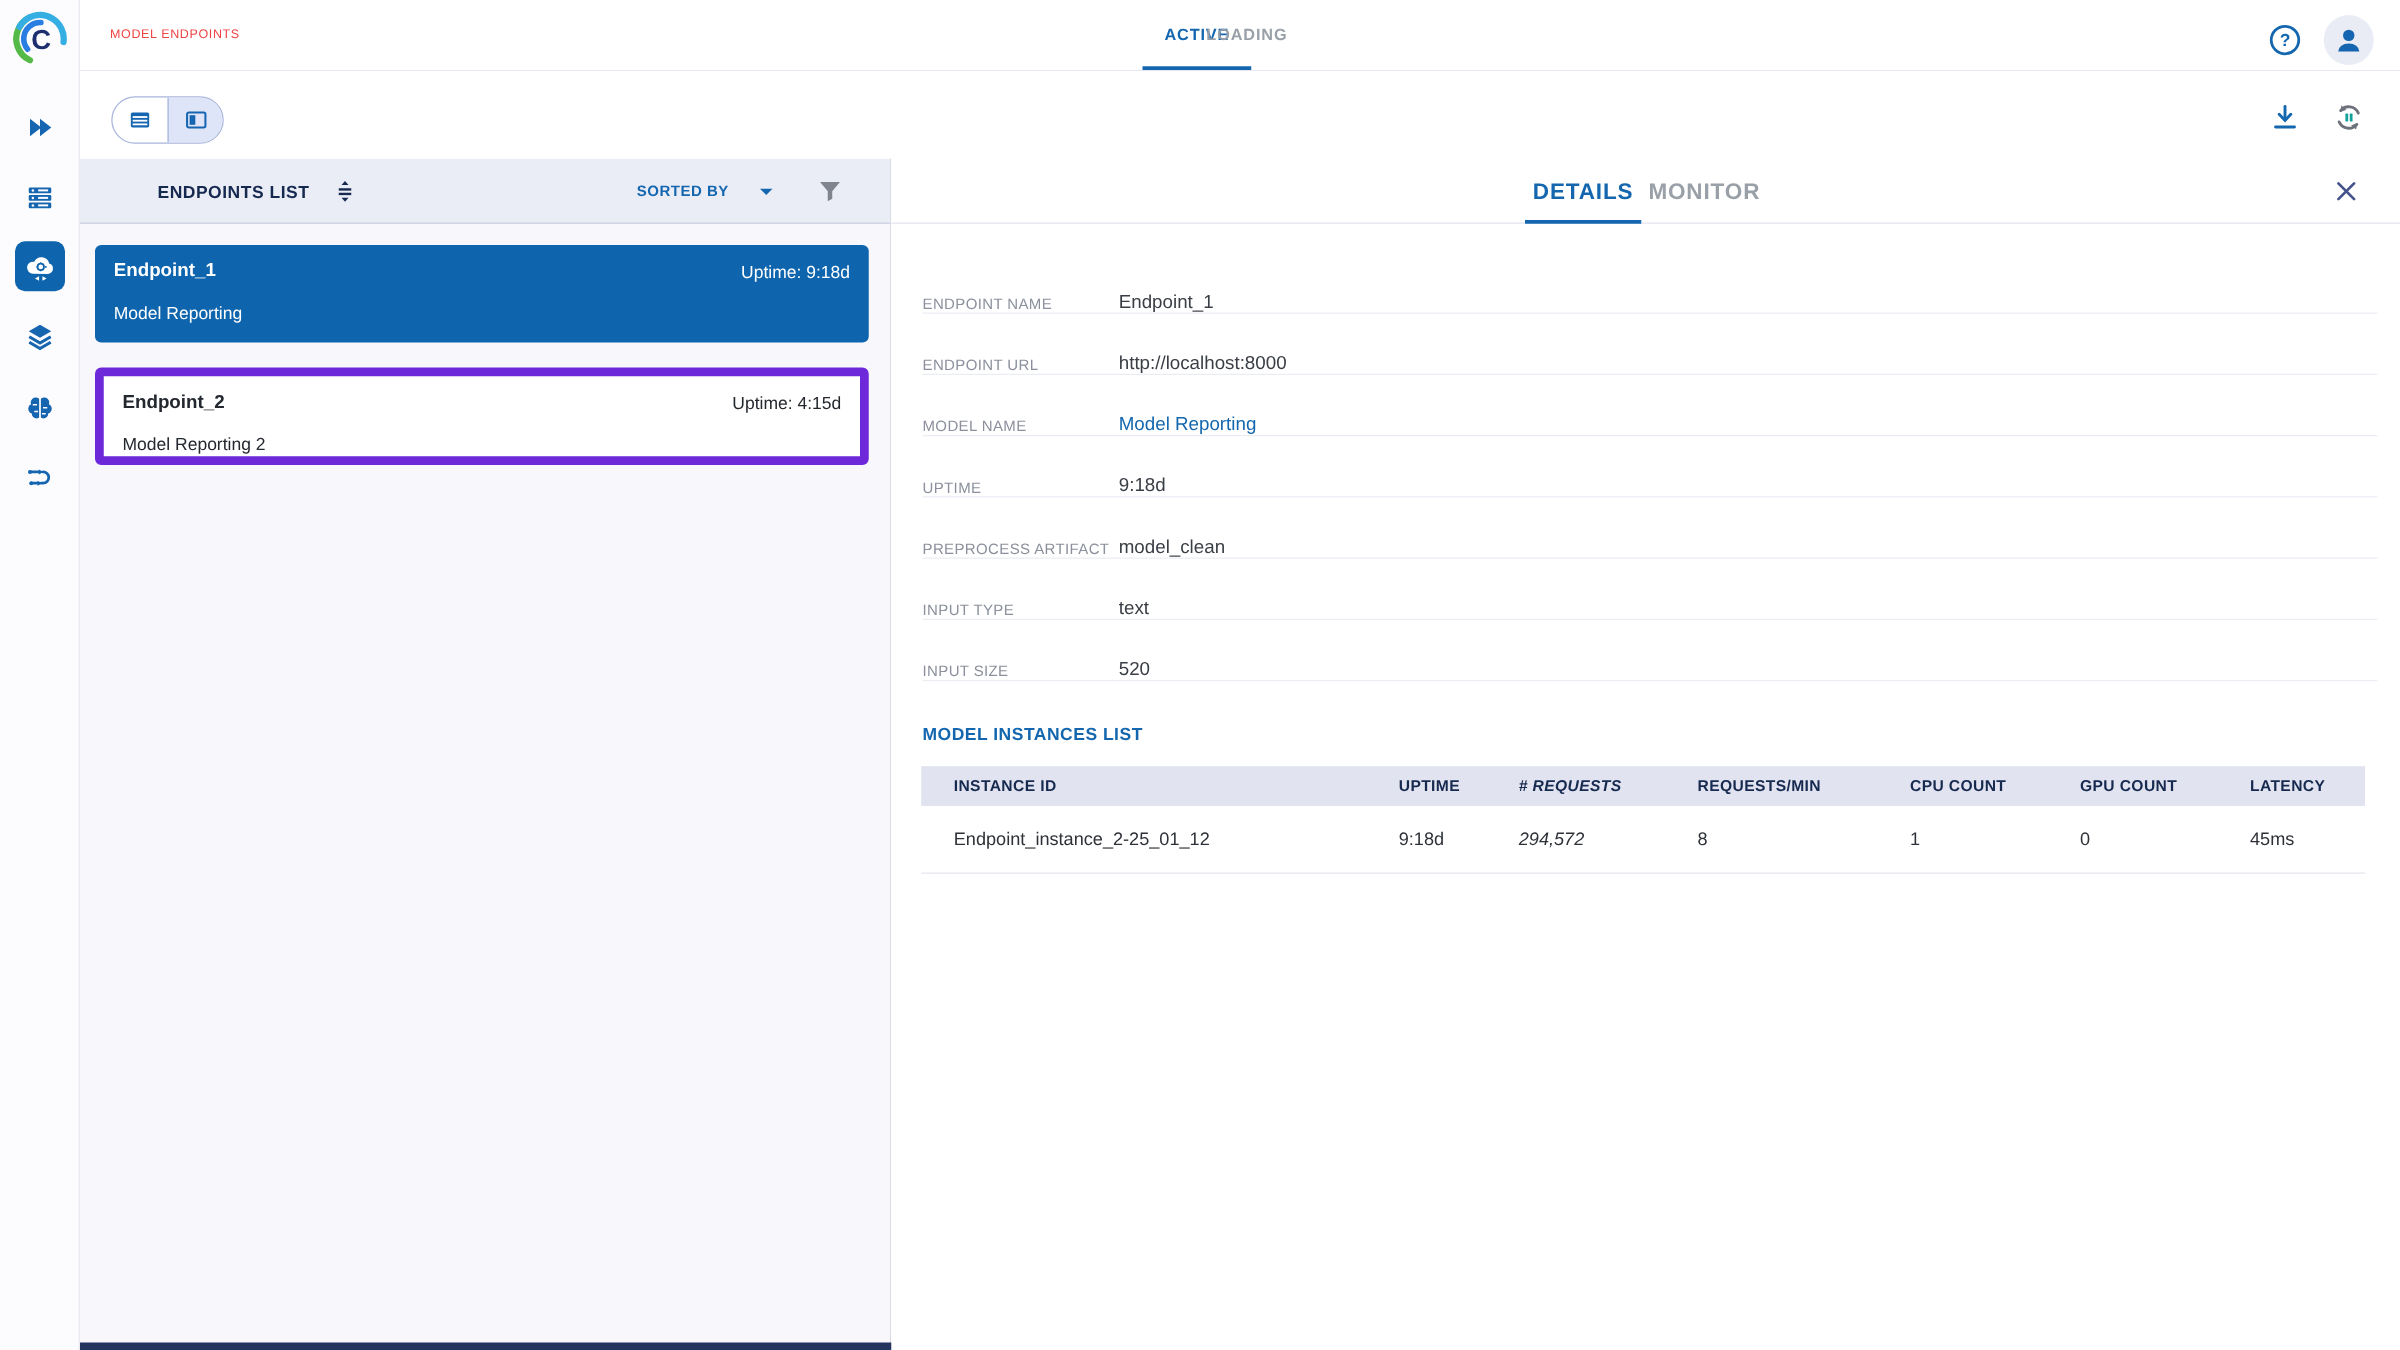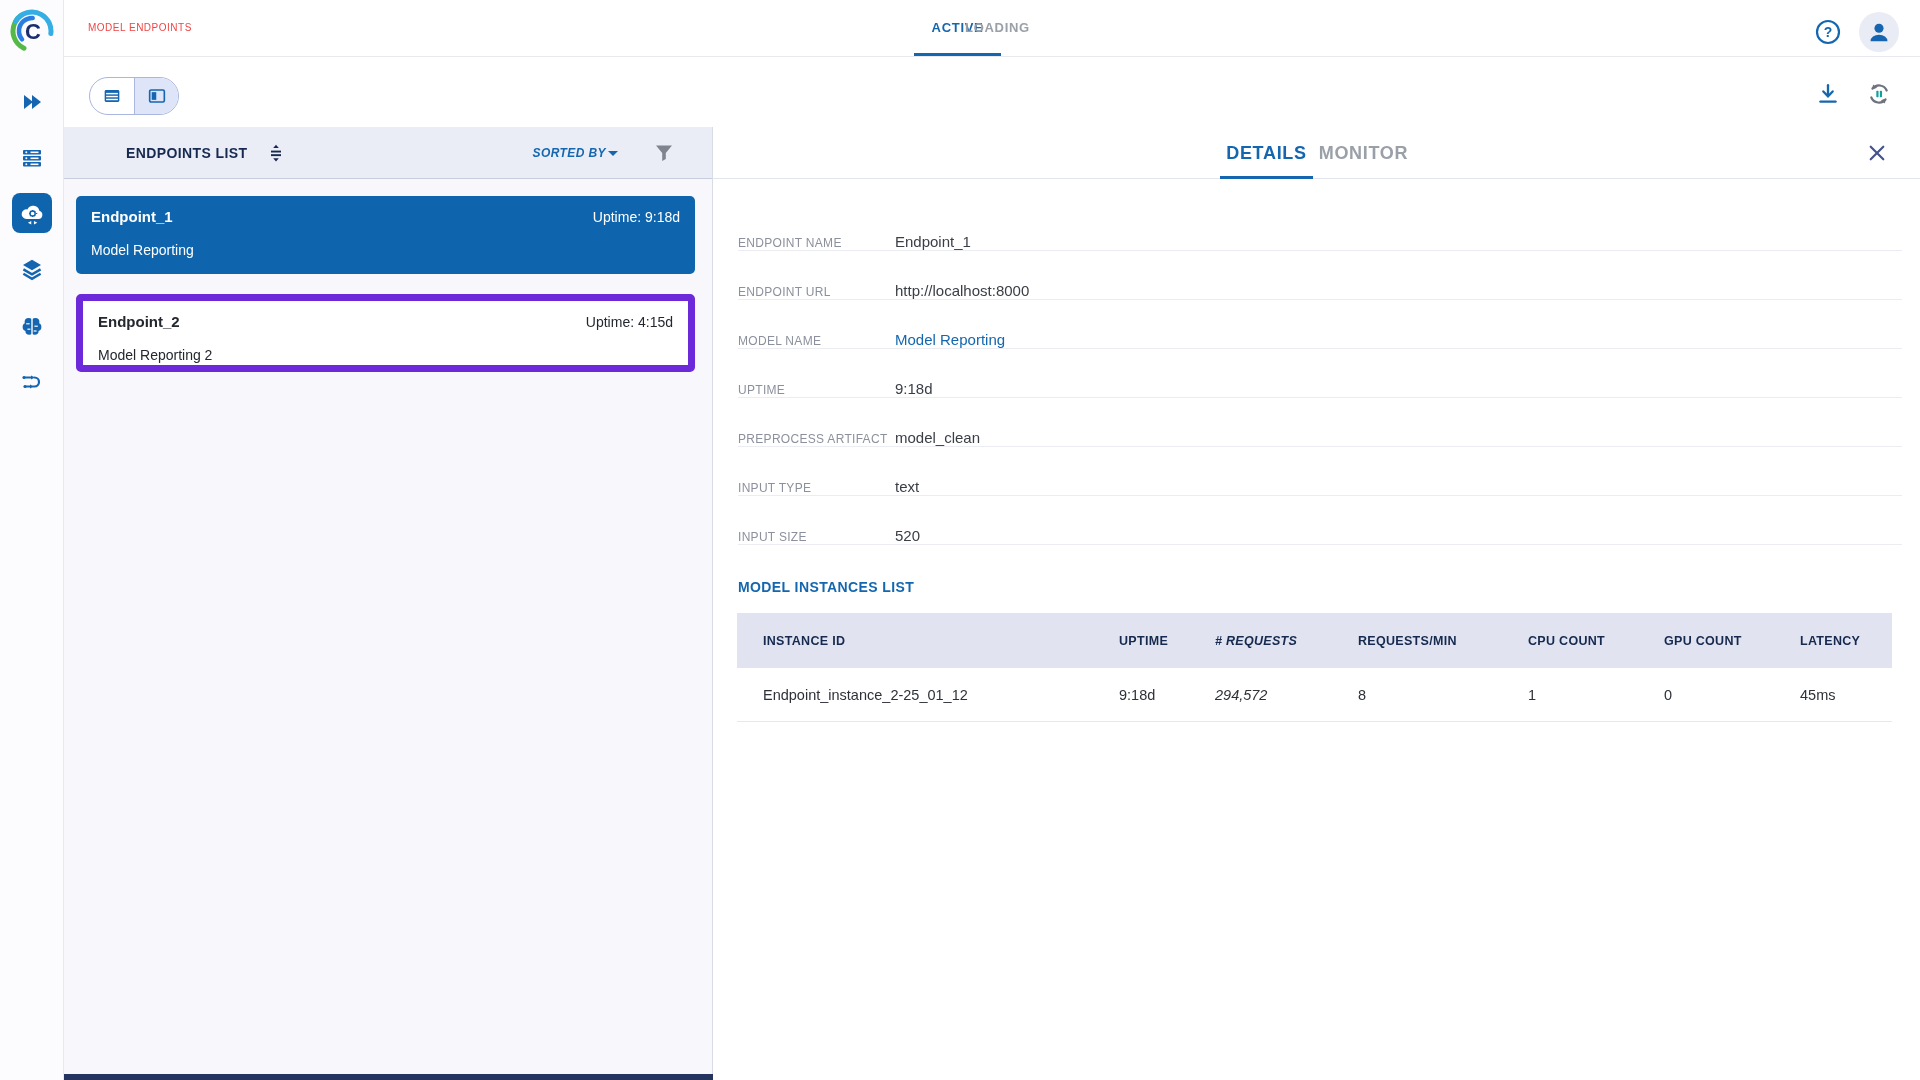--- a/index.html
+++ b/index.html
@@ -41,21 +41,21 @@
 
   
   .list-panel { position:absolute; left:64px; top:127px; width:649px; height:953px;
                 background:#f7f7fc; border-right:1px solid #d9dce6; }
   .list-header { height:52px; background:#ebedf6; border-bottom:1px solid #c9cede;
                  display:flex; align-items:center; padding:0 36px 0 33px; }
   .list-header-title { font-size:14px; font-weight:bold; color:#16294f; letter-spacing:.4px;margin-left:29px; }
   .sort-btn { margin-left:16px; width:24px; height:24px; cursor:pointer; }
   .lh-spacer { flex:1; }
   .sorted-by { font-size:12px; font-weight:bold; color:#1467af; letter-spacing:.4px;
-               display:flex; align-items:center; gap:2px; margin-right:34px; cursor:pointer;font-style:italic; }
+               display:flex; align-items:center; gap:25px; margin-right:34px; cursor:pointer; }
   .caret-down { width:0; height:0; border-left:5px solid transparent; border-right:5px solid transparent;
                 border-top:5px solid #1467af; margin-top:2px; }
   .funnel-btn { width:24px; height:24px; cursor:pointer; }
 
   .endpoint-card { position:relative; margin:0 17px 0 12px; height:78px; border-radius:5px;
                    padding:11px 15px; cursor:pointer; }
   .endpoint-card.first { margin-top:17px; }
   .endpoint-card.gap { margin-top:20px; }
   .endpoint-card.selected { background:#0e65ad; color:#ffffff; }
   .endpoint-card.plain { background:#ffffff; border:7px solid #6d28d9; color:#23272e; }
@@ -77,21 +77,21 @@
   .fields { position:absolute; left:0; top:75px; width:100%; }
   .field-row { height:49px; margin:0 18px 0 25px; border-bottom:1px solid #ebedf3;
                display:flex; align-items:flex-end; }
   .field-label { width:157px; font-size:12px; color:#8b909c; letter-spacing:.3px; flex-shrink:0; }
   .field-value { font-size:15px; color:#3a3e45; }
   .field-value.link { color:#1467af; cursor:pointer; }
 
   .instances-heading { position:absolute; left:25px; top:448px; font-size:14px; font-weight:bold;
                        color:#1467af; letter-spacing:.4px; line-height:24px; }
   .itable { position:absolute; left:24px; top:486px; width:1155px; }
-  .itable-head { height:55px; background:#e1e4f0; display:flex; align-items:center; }
+  .itable-head { height:32px; background:#e1e4f0; display:flex; align-items:center; }
   .th { font-size:12.5px; font-weight:bold; color:#16294f; letter-spacing:.3px; }
   .itable-row { height:54px; background:#fff; display:flex; align-items:center;
                 border-bottom:1px solid #e6e8ef; }
   .td { font-size:14.5px; color:#2e3238; }
   .c1 { width:382px; padding-left:26px; } .c2 { width:96px; } .c3 { width:143px;font-style:italic; }
   .c4 { width:170px; } .c5 { width:136px; } .c6 { width:136px; } .c7 { width:92px; }
 
   .bottom-bar { position:absolute; left:0; bottom:0; width:713px; height:6px; background:#25335f; }
 
   svg { display:block; }

